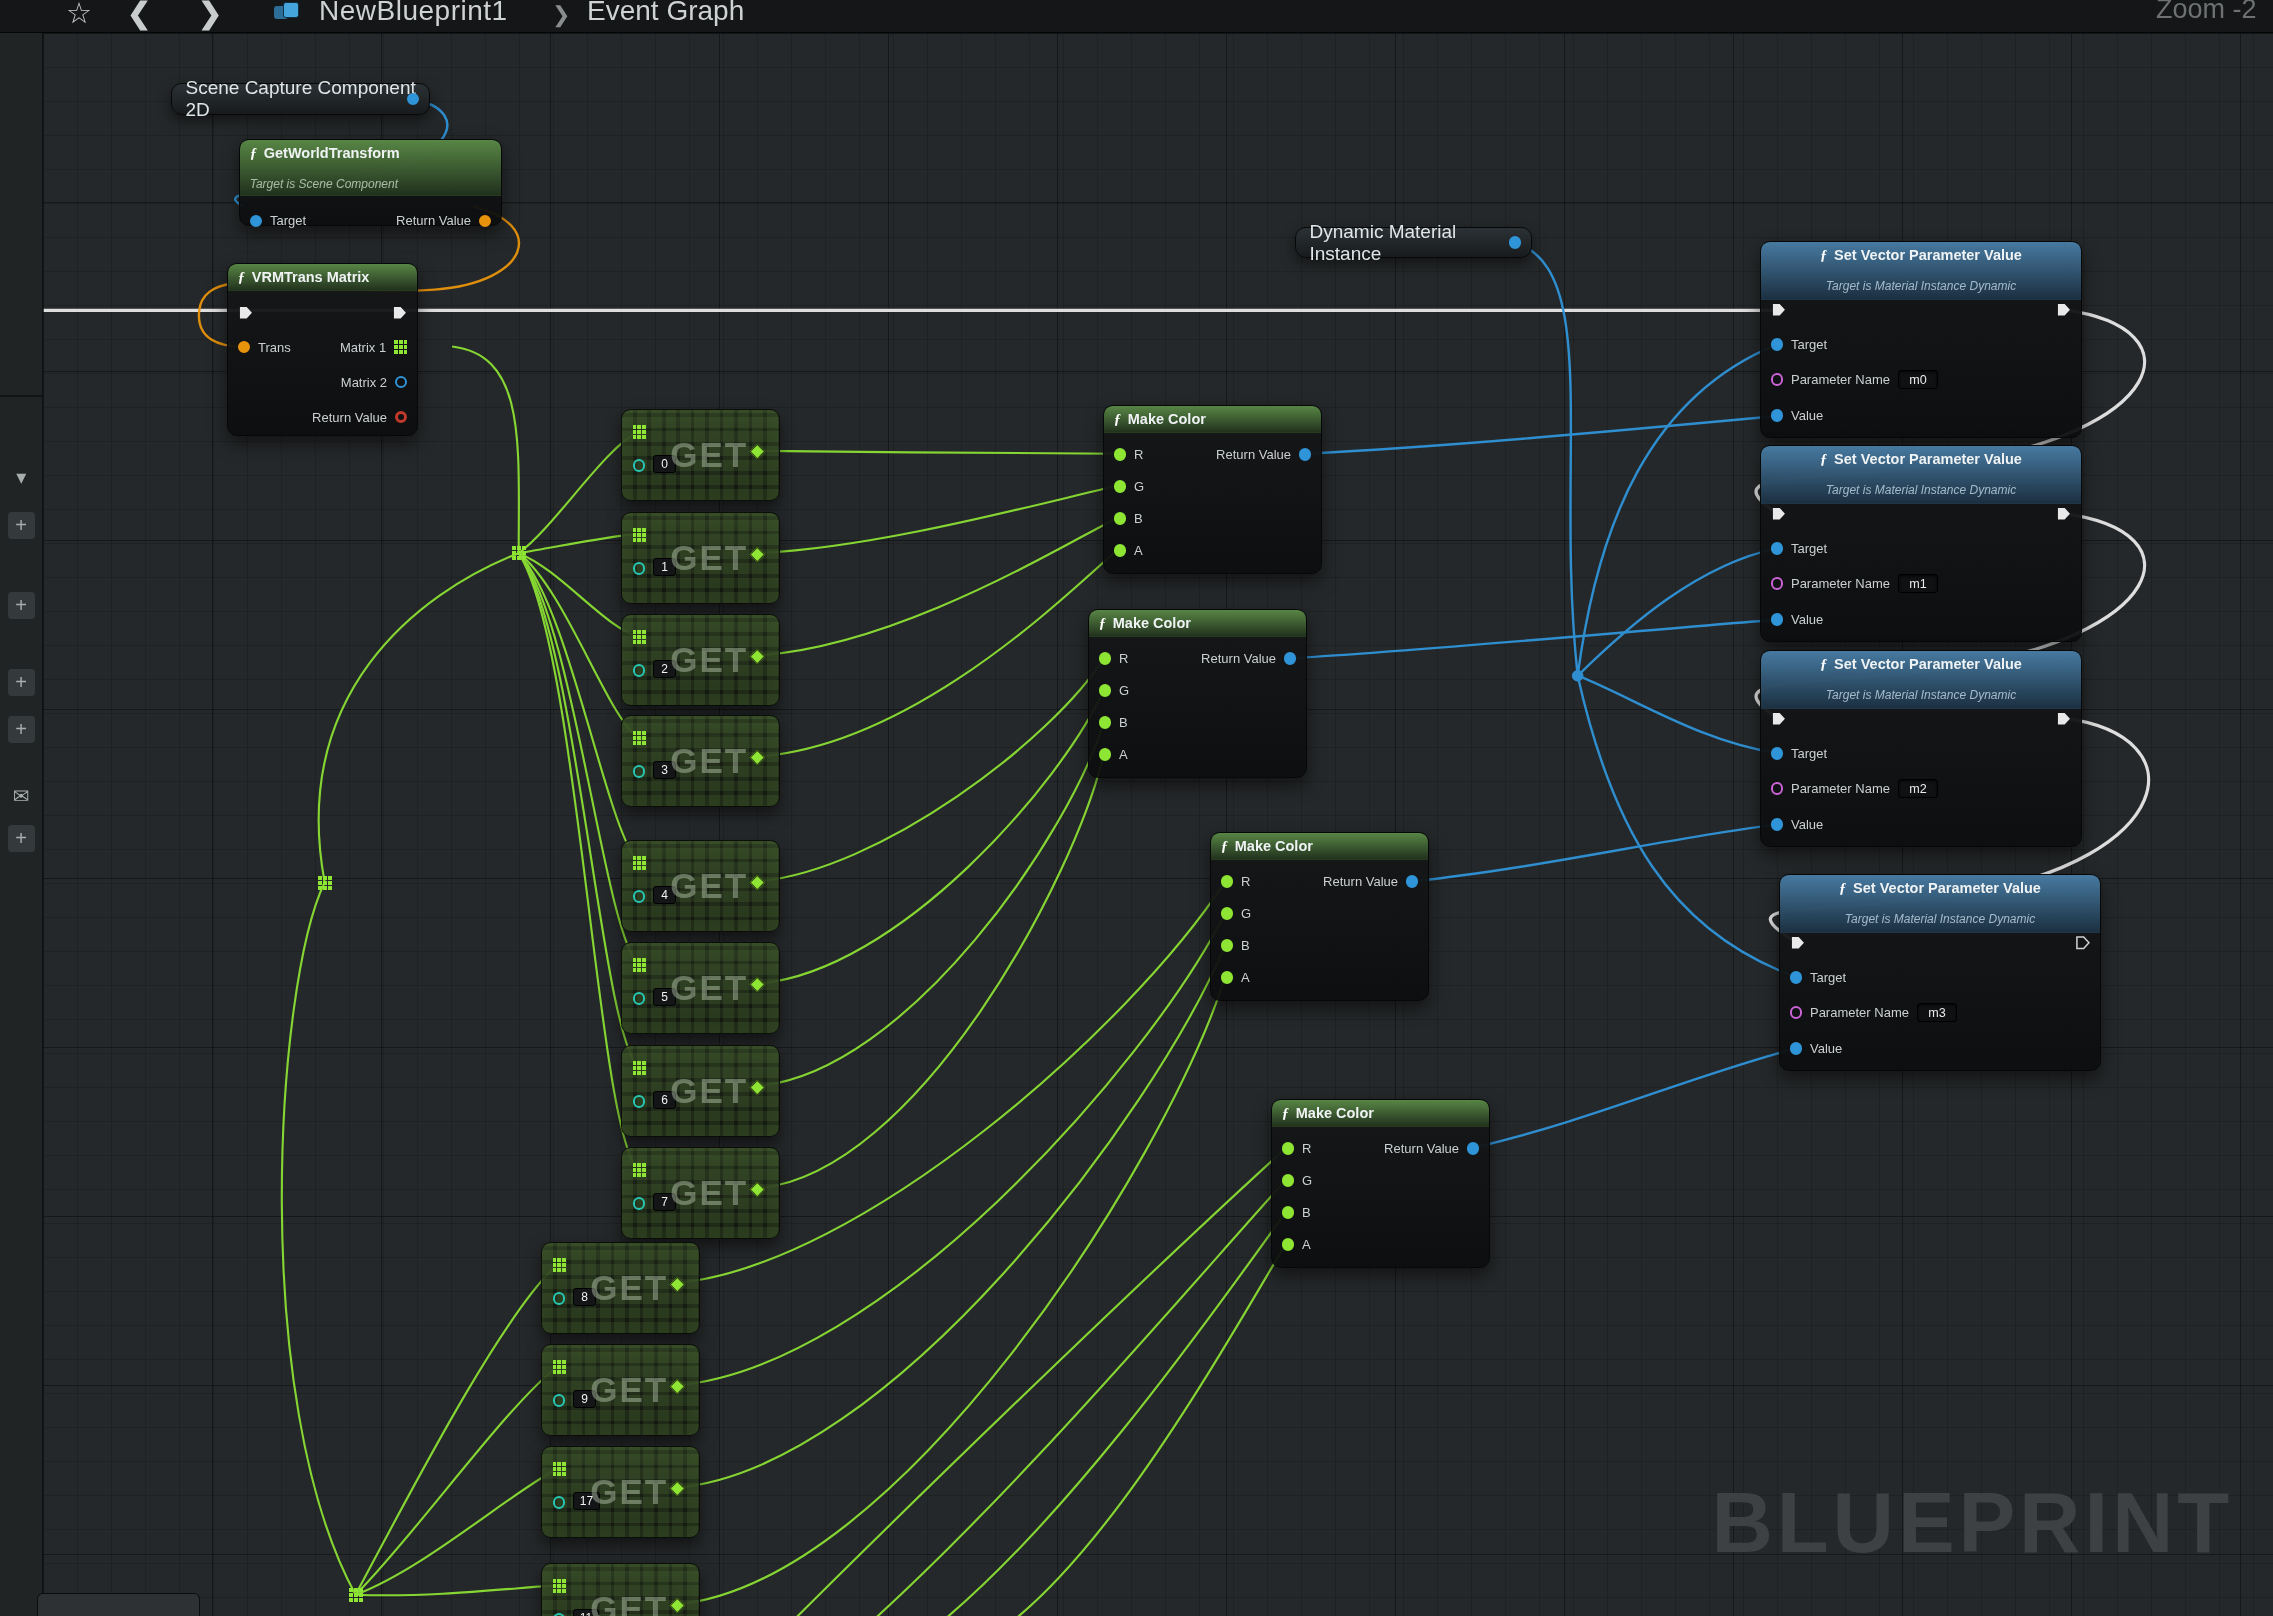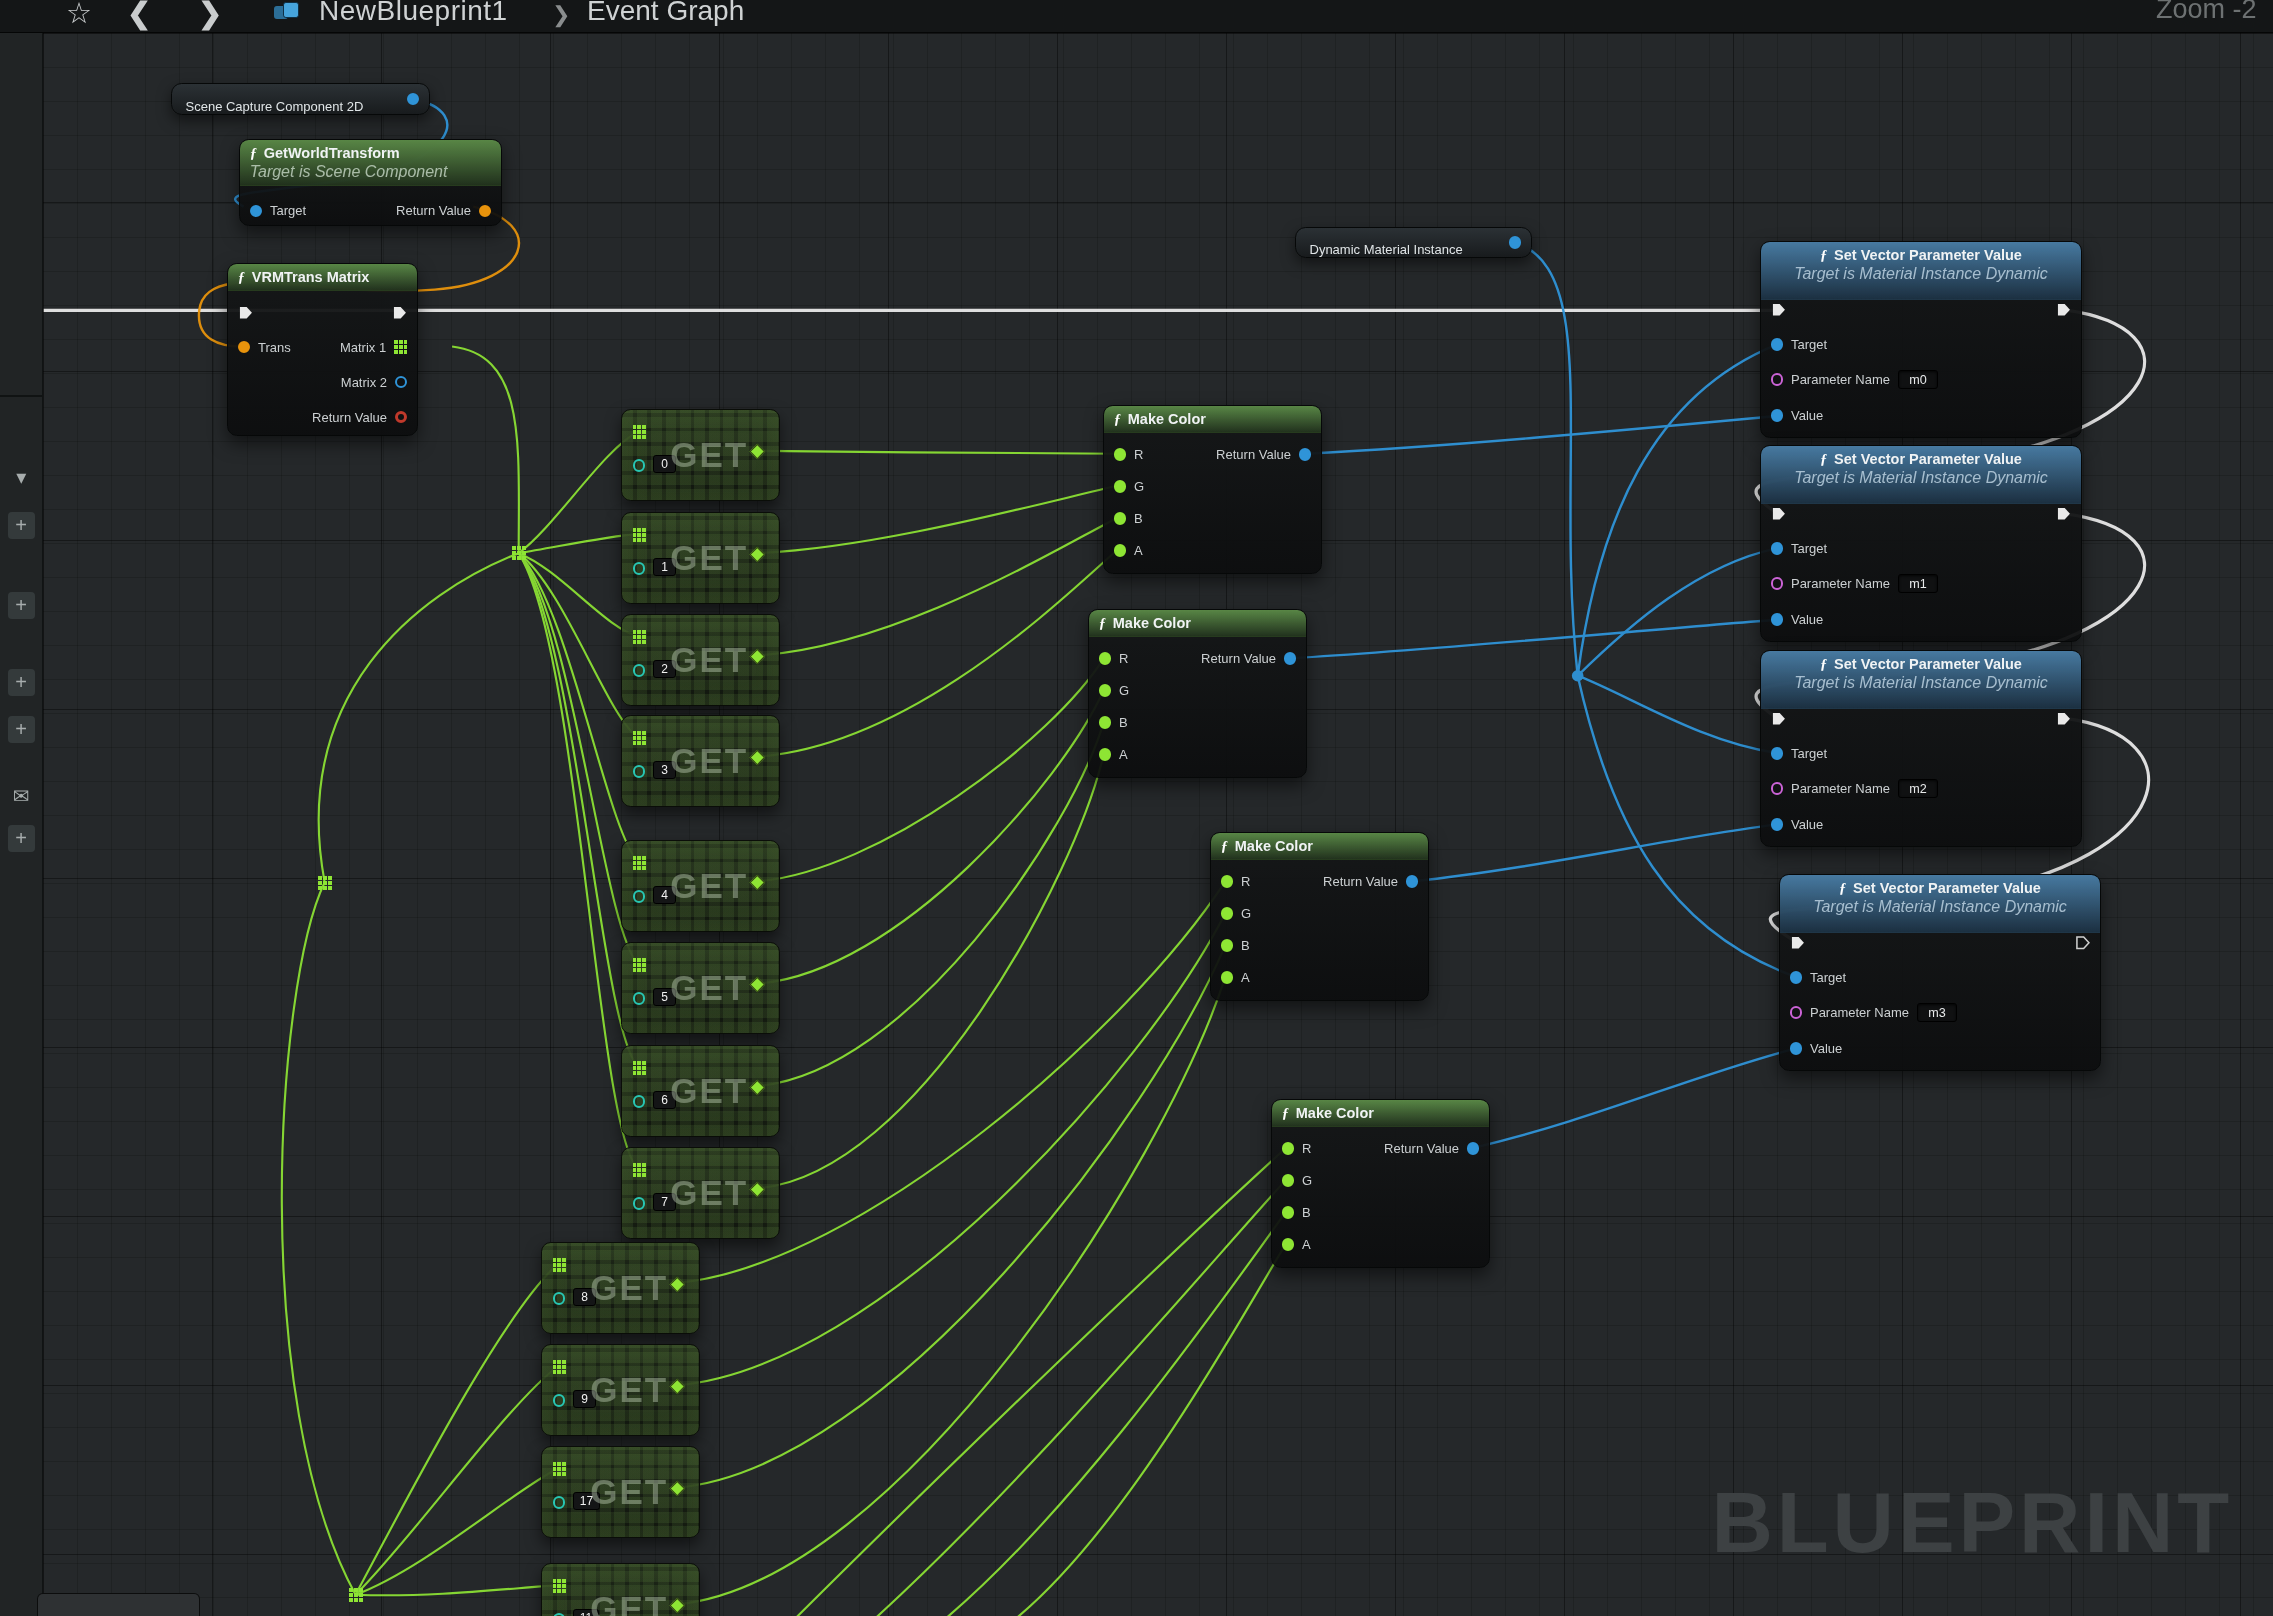--- a/index.html
+++ b/index.html
@@ -44,21 +44,21 @@
   .wires { position:absolute; left:0; top:0; width:2274px; height:1616px; z-index:2; pointer-events:none; }
 
   
   .node { position:absolute; z-index:3; border-radius:9.7px; border:1px solid #060808;
           background:linear-gradient(180deg, rgba(21,23,24,.96), rgba(12,13,14,.94));
           box-shadow:0 7.7px 17.4px rgba(0,0,0,.5); color:#c9cdcf; }
   .nhead { border-radius:8.7px 8.7px 0 0; padding:4.8px 9.7px 3.9px 9.7px; border-bottom:1px solid rgba(0,0,0,.55); }
   .nhead.green { background:linear-gradient(180deg, rgba(92,140,72,.95), rgba(42,66,34,.65)); }
   .nhead.blue  { background:linear-gradient(180deg, rgba(74,127,168,.95), rgba(32,60,84,.70));text-align:center; }
   .ntitle { font-size:14.5px; font-weight:bold; color:#f0f3f4; white-space:nowrap; }
-  .nsub { font-size:16px; font-style:italic; color:rgba(210,225,210,.75); margin-top:1px; white-space:nowrap; }
+  .nsub { font-size:12px; font-style:italic; color:rgba(210,225,210,.75); margin-top:15px; white-space:nowrap; }
   .nhead.blue .nsub { color:rgba(200,220,235,.78); }
   .fng { font-family:"Liberation Serif", serif; font-style:italic; font-weight:bold; margin-right:6.8px; color:#fff; }
   .row { display:flex; align-items:center; gap:7.7px; padding:0 9.7px; }
   .row.out { justify-content:flex-end; }
   .row.split { justify-content:space-between; }
   .plabel { font-size:13px; color:#ccd0d2; white-space:nowrap; }
   .pgroup { display:flex; align-items:center; gap:7.7px; }
 
   
   .pin { width:12.6px; height:12.6px; border-radius:50%; flex:none; }
@@ -71,21 +71,21 @@
   .execpin { width:15.4px; height:15.4px; flex:none; }
   .gridpin { display:grid; grid-template-columns:repeat(3,3.9px); grid-auto-rows:3.9px; gap:1px; width:13.5px; height:13.5px; flex:none; }
   .gridpin i { background:#8ee534; }
   .diamond { width:10.6px; height:10.6px; background:#8ee534; transform:rotate(45deg); border:1px solid #2e3d12; flex:none; }
   .field { background:#101112; border:1px solid #000; border-radius:2.9px; padding:1.9px 10.6px; font-size:12.6px;
            color:#e8eaeb; box-shadow:inset 0 1px 2.9px rgba(0,0,0,.8); }
 
   
   .varnode { position:absolute; z-index:3; border-radius:10.6px; border:1px solid #060808;
              background:linear-gradient(180deg,#2b3135,#181b1d); box-shadow:0 5.8px 13.5px rgba(0,0,0,.5);
-             display:flex; align-items:flex-end; padding:0 11.6px 0 13.5px; color:#e0e5e7; font-size:13px; }
+             display:flex; align-items:center; padding:0 11.6px 0 13.5px; color:#e0e5e7; font-size:19px; }
   .varnode .pin { position:absolute; right:9.7px; top:50%; margin-top:-6.3px; }
 
   
   .getnode { position:absolute; z-index:3; width:159px; height:92px; border-radius:9.7px; border:1px solid #0a0d08;
              background:
                repeating-linear-gradient(0deg, rgba(140,200,90,.10) 0 10.6px, rgba(0,0,0,0) 10.6px 14.5px),
                repeating-linear-gradient(90deg, rgba(140,200,90,.10) 0 10.6px, rgba(0,0,0,0) 10.6px 14.5px),
                linear-gradient(180deg, rgba(30,40,24,.92), rgba(14,18,12,.92));
              box-shadow:0 7.7px 15.4px rgba(0,0,0,.5), inset 0 0 27px rgba(120,180,70,.12); }
   .getlabel { position:absolute; inset:0; display:flex; align-items:center; justify-content:center; padding-left:17.4px;

